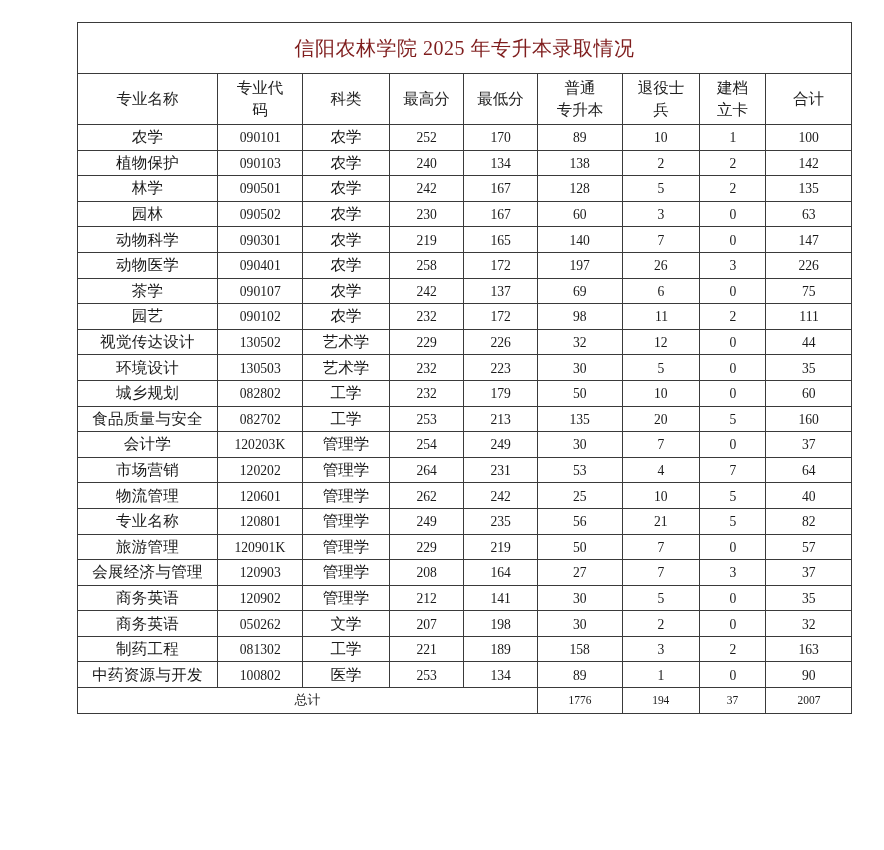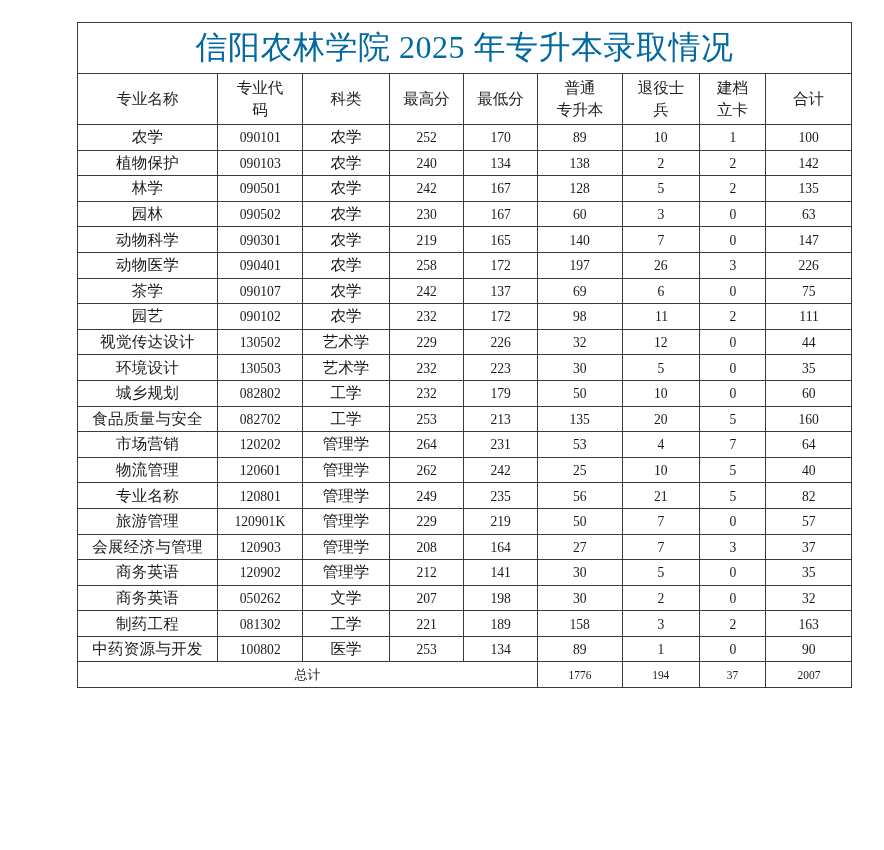--- a/index.html
+++ b/index.html
@@ -27,23 +27,23 @@
       border: 1px solid #3a3a3a;
       text-align: center;
       vertical-align: middle;
       padding: 0;
       font-weight: normal;
       overflow: hidden;
       white-space: nowrap;
     }
     .title-cell {
       height: 50px;
-      font-size: 32px;
+      font-size: 20px;
       letter-spacing: 0.5px;
-      color: #0369a1;
+      color: #7f1d1d;
     }
     .hdr-cell {
       height: 50px;
       font-size: 15.5px;
       line-height: 22px;
       color: #222;
       white-space: normal !important;
     }
     .hdr-cell .line { display: block; }
     .data-row td {
@@ -244,20 +244,31 @@
         <td><span class="num">082702</span></td>
         <td><span>工学</span></td>
         <td><span class="num">253</span></td>
         <td><span class="num">213</span></td>
         <td><span class="num">135</span></td>
         <td><span class="num">20</span></td>
         <td><span class="num">5</span></td>
         <td><span class="num">160</span></td>
       </tr>
       <tr class="data-row">
+        <td class="name-cell"><span>会计学</span></td>
+        <td><span class="num">120203K</span></td>
+        <td><span>管理学</span></td>
+        <td><span class="num">254</span></td>
+        <td><span class="num">249</span></td>
+        <td><span class="num">30</span></td>
+        <td><span class="num">7</span></td>
+        <td><span class="num">0</span></td>
+        <td><span class="num">37</span></td>
+      </tr>
+      <tr class="data-row">
         <td class="name-cell"><span>市场营销</span></td>
         <td><span class="num">120202</span></td>
         <td><span>管理学</span></td>
         <td><span class="num">264</span></td>
         <td><span class="num">231</span></td>
         <td><span class="num">53</span></td>
         <td><span class="num">4</span></td>
         <td><span class="num">7</span></td>
         <td><span class="num">64</span></td>
       </tr>

